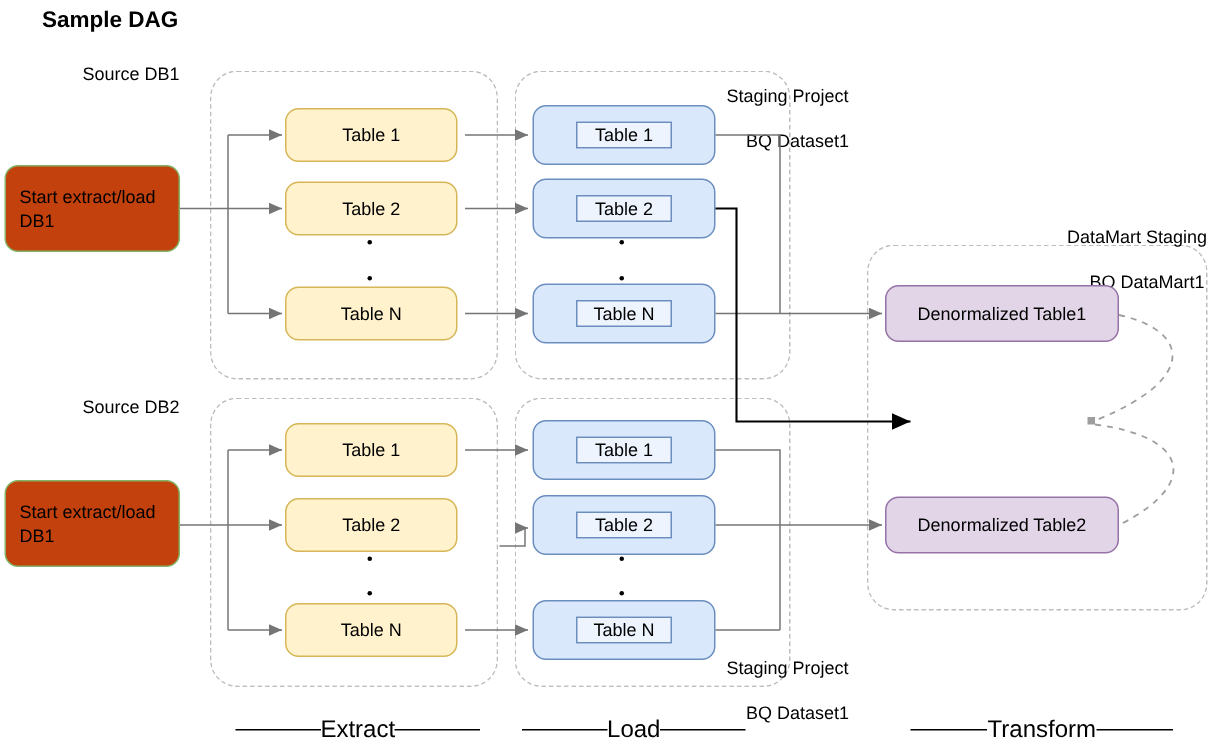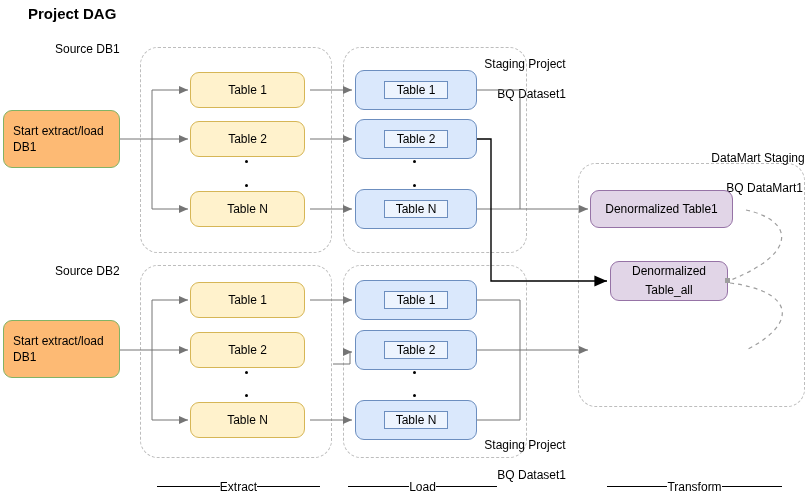--- a/index.html
+++ b/index.html
@@ -4,39 +4,39 @@
 <style>
   html,body{margin:0;padding:0;background:#fff;}
   #canvas{position:relative;width:811px;height:499px;background:#fff;overflow:hidden;
           font-family:"Liberation Sans",sans-serif;color:#000;}
   .title{position:absolute;font-size:15px;font-weight:bold;}
   .lbl{position:absolute;font-size:12px;line-height:15px;white-space:pre;}
   .lbl.center{text-align:center;}
   .container{position:absolute;border:1.5px dashed #bdbdbd;border-radius:18px;box-sizing:border-box;}
   .node{position:absolute;box-sizing:border-box;border:1px solid;border-radius:9px;
         display:flex;align-items:center;justify-content:center;font-size:12px;z-index:2;}
-  .n-green{background:#fdba74;border-color:#82b366;justify-content:flex-start;
+  .n-green{background:#c2410c;border-color:#82b366;justify-content:flex-start;
            padding:0 9px;line-height:1.35;text-align:left;}
   .n-yellow{background:#fff2cc;border-color:#d6b656;}
   .n-blue{background:#dae8fc;border-color:#6c8ebf;}
   .n-blue .inner{border:1px solid #6c8ebf;background:rgba(255,255,255,.5);
                  padding:1px 0;width:62px;text-align:center;}
   .n-purple{background:#e1d5e7;border-color:#9673a6;}
   .twoline{flex-direction:column;line-height:19px;}
   .dot{position:absolute;width:3px;height:3px;background:#000;border-radius:50%;z-index:2;}
-  .stage{position:absolute;display:flex;align-items:center;height:15px;font-size:12px;z-index:2;}
+  .stage{position:absolute;display:flex;align-items:center;height:15px;font-size:16px;z-index:2;}
   .stage .rule{flex:1;height:1px;background:#000;}
   svg.wires{position:absolute;left:0;top:0;z-index:3;}
 </style>
 </head>
 <body>
 
 <div id="canvas">
 
-  <div class="title" style="left:28px;top:5px;">Project DAG</div>
+  <div class="title" style="left:28px;top:5px;">Sample DAG</div>
 
   <div class="lbl" style="left:55px;top:42px;text-align:right;">Source DB1</div>
 
   <div class="node n-green" style="left:3px;top:110px;width:117px;height:58px;">Start extract/load DB1</div>
 
   <div class="container" style="left:140px;top:47px;width:192px;height:206px;"></div>
 
   <div class="node n-yellow" style="left:190px;top:72px;width:115px;height:36px;">Table 1</div>
   <div class="node n-yellow" style="left:190px;top:121px;width:115px;height:36px;">Table 2</div>
   <div class="dot" style="left:245px;top:160px;"></div>
@@ -87,27 +87,24 @@
   </div>
 
   <div class="lbl center" style="left:455px;top:438px;width:140px;"><span>Staging Project</span><br>
     <span>BQ Dataset1</span></div>
 
   <div class="container" style="left:578px;top:163px;width:227px;height:244px;"></div>
 
   <div class="lbl center" style="left:688px;top:151px;width:140px;background:transparent;"><span>DataMart Staging</span><br>
     <span>BQ DataMart1</span></div>
 
-  <div class="node n-purple" style="left:590px;top:190px;width:143px;height:38px;">Denormalized Table1</div>
+  <div class="node n-purple" style="left:590px;top:190px;width:156px;height:38px;">Denormalized Table1</div>
 
-  <div class="node n-purple twoline" style="left:610px;top:261px;width:118px;height:40px;">
-    <span>Denormalized</span>
-    <span>Table_all</span>
-  </div>
 
+  <div class="node n-purple" style="left:590px;top:331px;width:156px;height:38px;">Denormalized Table2</div>
 
   <div class="stage" style="left:157px;top:479px;width:163px;">
     <span class="rule"></span>
       <span>Extract</span>
       <span class="rule"></span>
   </div>
   <div class="stage" style="left:348px;top:479px;width:149px;">
     <span class="rule"></span>
       <span>Load</span>
       <span class="rule"></span>

